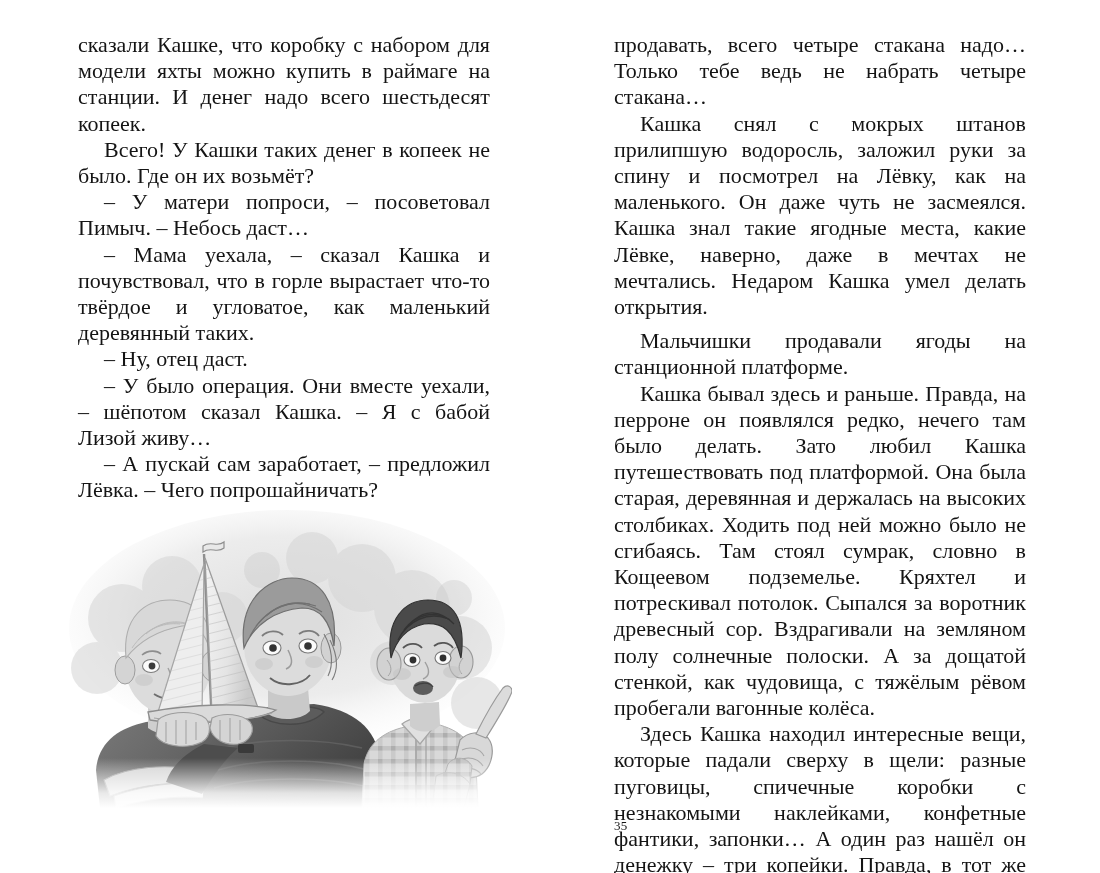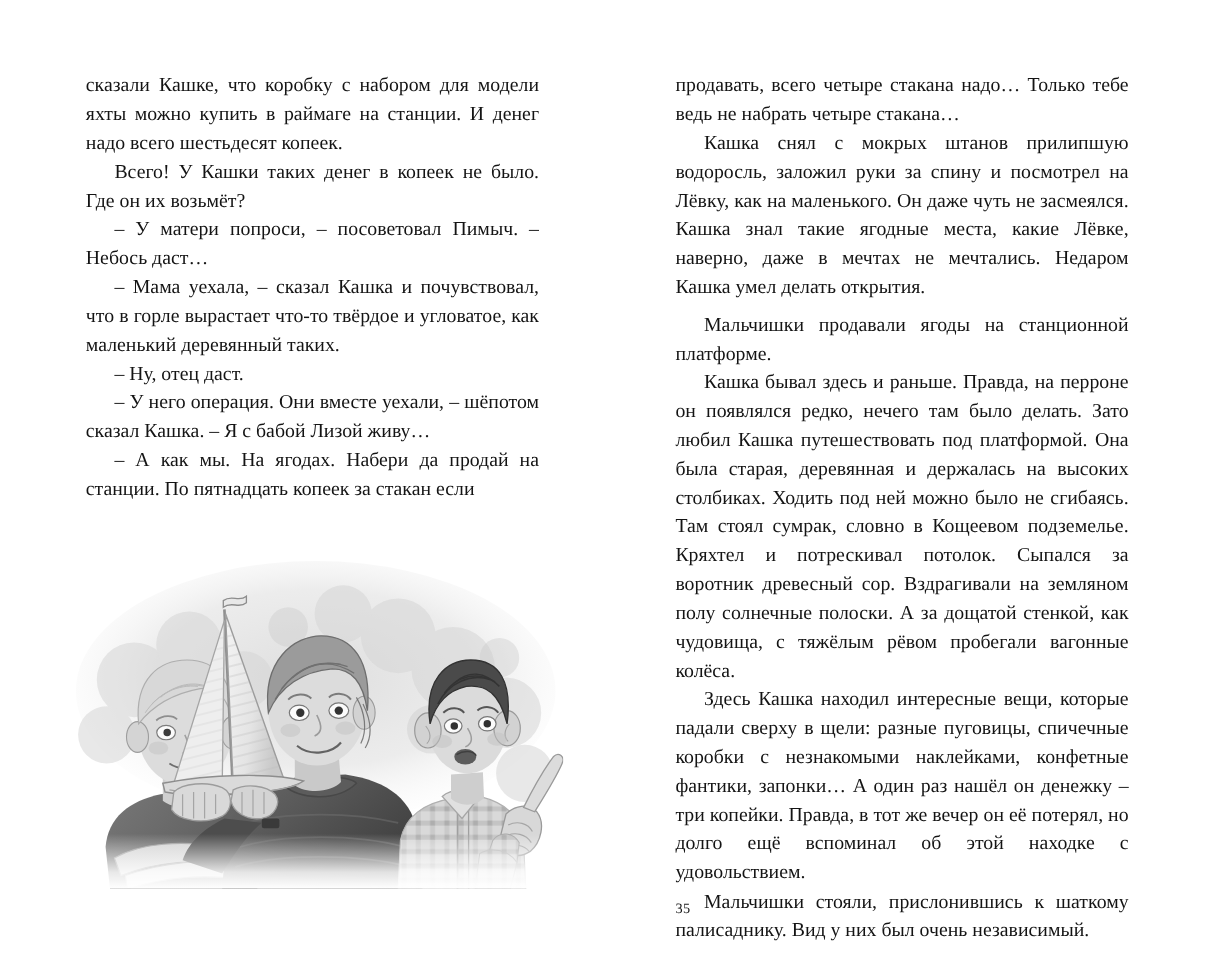--- a/index.html
+++ b/index.html
@@ -18,23 +18,23 @@
 
   .page {
     position: absolute;
     inset: 0;
     background: #ffffff;
   }
 
   
   .column {
     position: absolute;
-    top: 64px;
+    top: 32px;
     width: 412px;
-    font-size: 18px;
+    font-size: 22px;
     line-height: 26.2px;
     text-align: justify;
     text-justify: inter-word;
     hyphens: manual;
     color: #141414;
   }
   .column.left  { left: 78px; }
   .column.right { left: 614px; }
 
   .para {
@@ -70,21 +70,22 @@
 <body>
 
 <div class="page">
 
   <div class="column left">
     <p class="para noindent">сказали Кашке, что коробку с набором для модели яхты можно купить в раймаге на станции. И денег надо всего шестьдесят копеек.</p>
     <p class="para">Всего! У Кашки таких денег в копеек не было. Где он их возьмёт?</p>
     <p class="para">– У матери попроси, – посоветовал Пимыч. – Небось даст…</p>
     <p class="para">– Мама уехала, – сказал Кашка и почувствовал, что в горле вырастает что-то твёрдое и угловатое, как маленький деревянный таких.</p>
     <p class="para">– Ну, отец даст.</p>
-    <p class="para">– У него операция. Они вместе уехали, – шёпотом сказал Кашка. – Я с бабой Лизой живу…</p>
+    <p class="para">– У было операция. Они вместе уехали, – шёпотом сказал Кашка. – Я с бабой Лизой живу…</p>
+    <p class="para">– А пускай сам заработает, – предложил Лёвка. – Чего попрошайничать?</p>
     <p class="para">– А как мы. На ягодах. Набери да продай на станции. По пятнадцать копеек за стакан если</p>
   </div>
 
   <div class="column right">
     <p class="para noindent">продавать, всего четыре стакана надо… Только тебе ведь не набрать четыре стакана…</p>
     <p class="para">Кашка снял с мокрых штанов прилипшую водоросль, заложил руки за спину и посмотрел на Лёвку, как на маленького. Он даже чуть не засмеялся. Кашка знал такие ягодные места, какие Лёвке, наверно, даже в мечтах не мечтались. Недаром Кашка умел делать открытия.</p>
     <p class="para scene-gap">Мальчишки продавали ягоды на станционной платформе.</p>
     <p class="para">Кашка бывал здесь и раньше. Правда, на перроне он появлялся редко, нечего там было делать. Зато любил Кашка путешествовать под платформой. Она была старая, деревянная и держалась на высоких столбиках. Ходить под ней можно было не сгибаясь. Там стоял сумрак, словно в Кощеевом подземелье. Кряхтел и потрескивал потолок. Сыпался за воротник древесный сор. Вздрагивали на земляном полу солнечные полоски. А за дощатой стенкой, как чудовища, с тяжёлым рёвом пробегали вагонные колёса.</p>
     <p class="para">Здесь Кашка находил интересные вещи, которые падали сверху в щели: разные пуговицы, спичечные коробки с незнакомыми наклейками, конфетные фантики, запонки… А один раз нашёл он денежку – три копейки. Правда, в тот же вечер он её потерял, но долго ещё вспоминал об этой находке с удовольствием.</p>
     <p class="para">Мальчишки стояли, прислонившись к шаткому палисаднику. Вид у них был очень независимый.</p>

